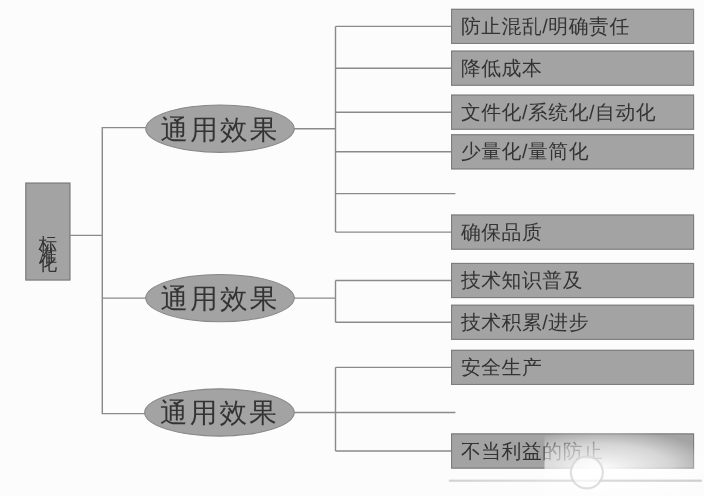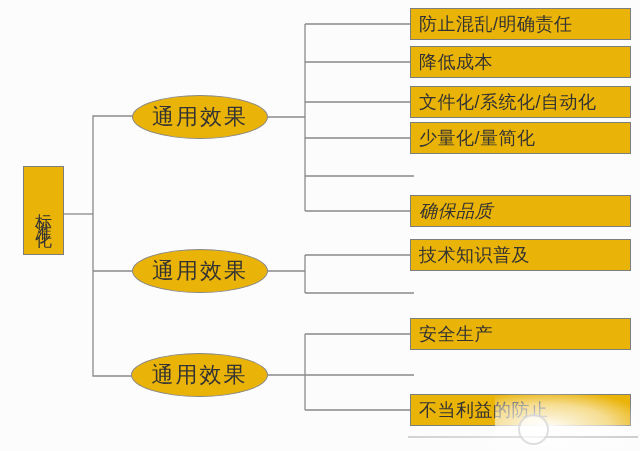--- a/index.html
+++ b/index.html
@@ -12,39 +12,39 @@
     width:640px;height:451px;
     background:#fcfcfc;
     overflow:hidden;
   }
   .connectors{
     position:absolute;left:0;top:0;width:640px;height:451px;
   }
   .node{
     position:absolute;
     box-sizing:border-box;
-    background:#eab308;
+    background:#a3a3a3;
     border:1.3px solid #7d7d7d;
     color:#333333;
     display:flex;
     align-items:center;
   }
   .root-box{
     left:23px;top:166px;width:41px;height:89px;
     justify-content:center;
     font-size:17px;
     letter-spacing:9px;
     writing-mode:vertical-lr;
     text-orientation:upright;
     padding-top:6px;
   }
   .ellipse{
     border-radius:50%;
     justify-content:center;
-    font-size:22px;
+    font-size:25px;
     letter-spacing:2px;
     border-color:#888888;
   }
   .leaf{
     left:410px;width:221px;height:32px;
     font-size:18px;
     padding-left:8px;
     letter-spacing:0.5px;
     white-space:nowrap;
     overflow:hidden;
@@ -105,23 +105,24 @@
   <div class="node root-box">标准化</div>
 
   <div class="node ellipse" style="left:132px;top:95px;width:136px;height:44px;">通用效果</div>
   <div class="node ellipse" style="left:132px;top:249px;width:136px;height:44px;">通用效果</div>
   <div class="node ellipse" style="left:131px;top:353px;width:137px;height:44px;">通用效果</div>
 
   <div class="node leaf" style="top:8px;">防止混乱/明确责任</div>
   <div class="node leaf" style="top:86px;">文件化/系统化/自动化</div>
   <div class="node leaf" style="top:46px;">降低成本</div>
   <div class="node leaf" style="top:122px;">少量化/量简化</div>
-  <div class="node leaf" style="top:195px;font-style:italic;">确保品质</div>
+  <div class="node leaf" style="top:195px;">确保品质</div>
 
   <div class="node leaf" style="top:239px;">技术知识普及</div>
+  <div class="node leaf" style="top:277px;">技术积累/进步</div>
 
   <div class="node leaf" style="top:318px;">安全生产</div>
   <div class="node leaf" style="top:394px;">不当利益的防止</div>
 
   <div class="watermark wm-blob"></div>
   <div class="watermark wm-line"></div>
   <div class="watermark wm-circle"></div>
 
 </div>
 

